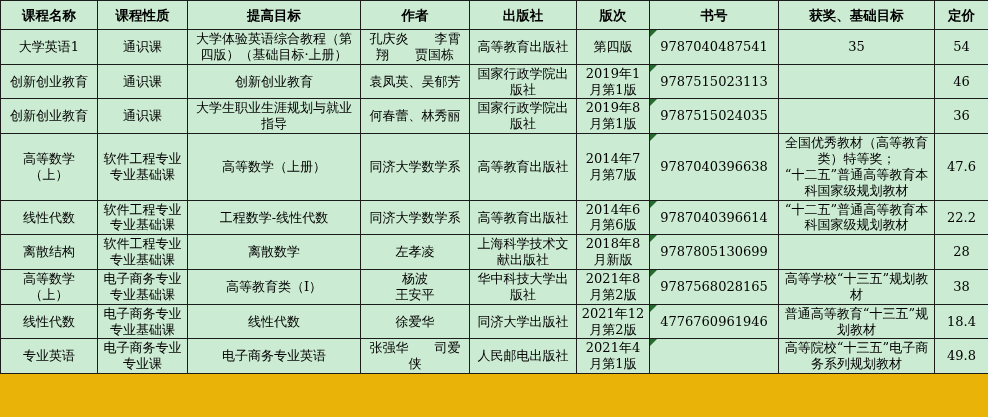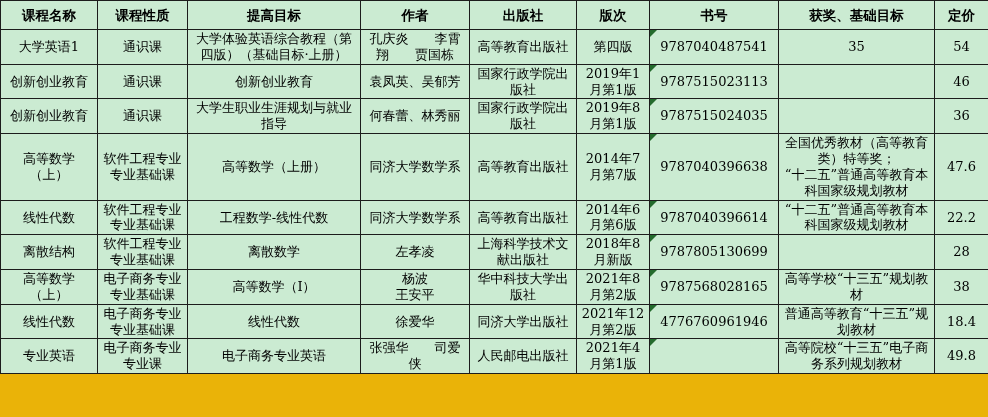--- a/index.html
+++ b/index.html
@@ -149,21 +149,21 @@
     <td>左孝凌</td>
     <td>上海科学技术文献出版社</td>
     <td>2018年8月新版</td>
     <td class="c-isbn"><span class="tri"></span><span>9787805130699</span></td>
     <td></td>
     <td>28</td>
   </tr>
   <tr class="h30">
     <td>高等数学（上）</td>
     <td>电子商务专业专业基础课</td>
-    <td>高等数学（Ⅰ）</td>
+    <td>高等教育类（Ⅰ）</td>
     <td>杨波
 王安平</td>
     <td>华中科技大学出版社</td>
     <td>2021年8月第2版</td>
     <td class="c-isbn"><span class="tri"></span><span>9787568028165</span></td>
     <td>高等学校“十三五”规划教材</td>
     <td>38</td>
   </tr>
   <tr class="h32">
     <td>线性代数</td>

